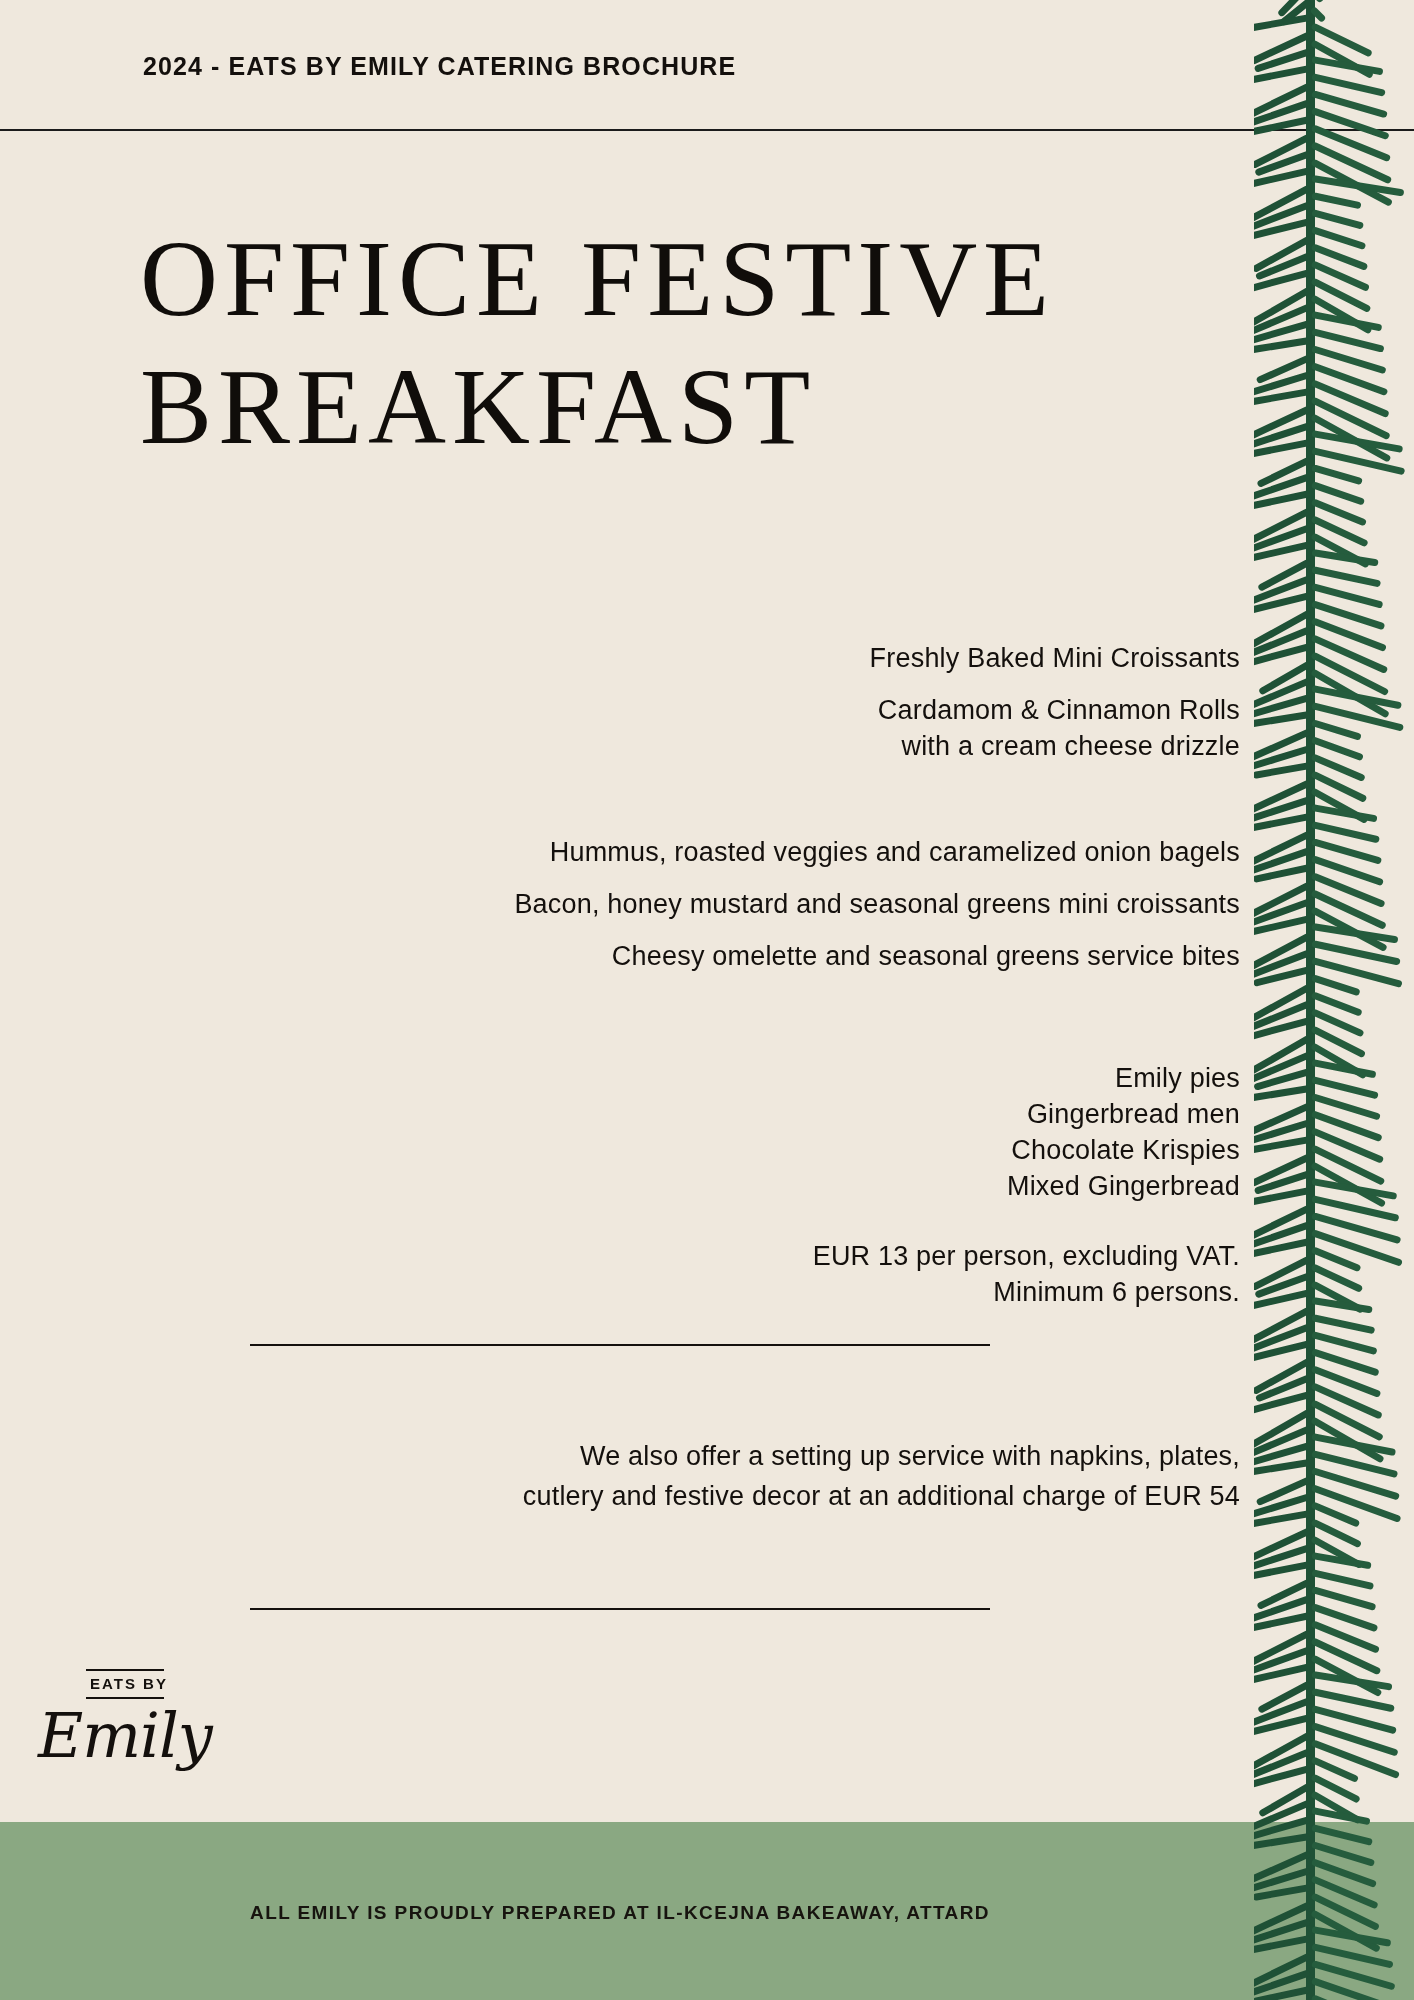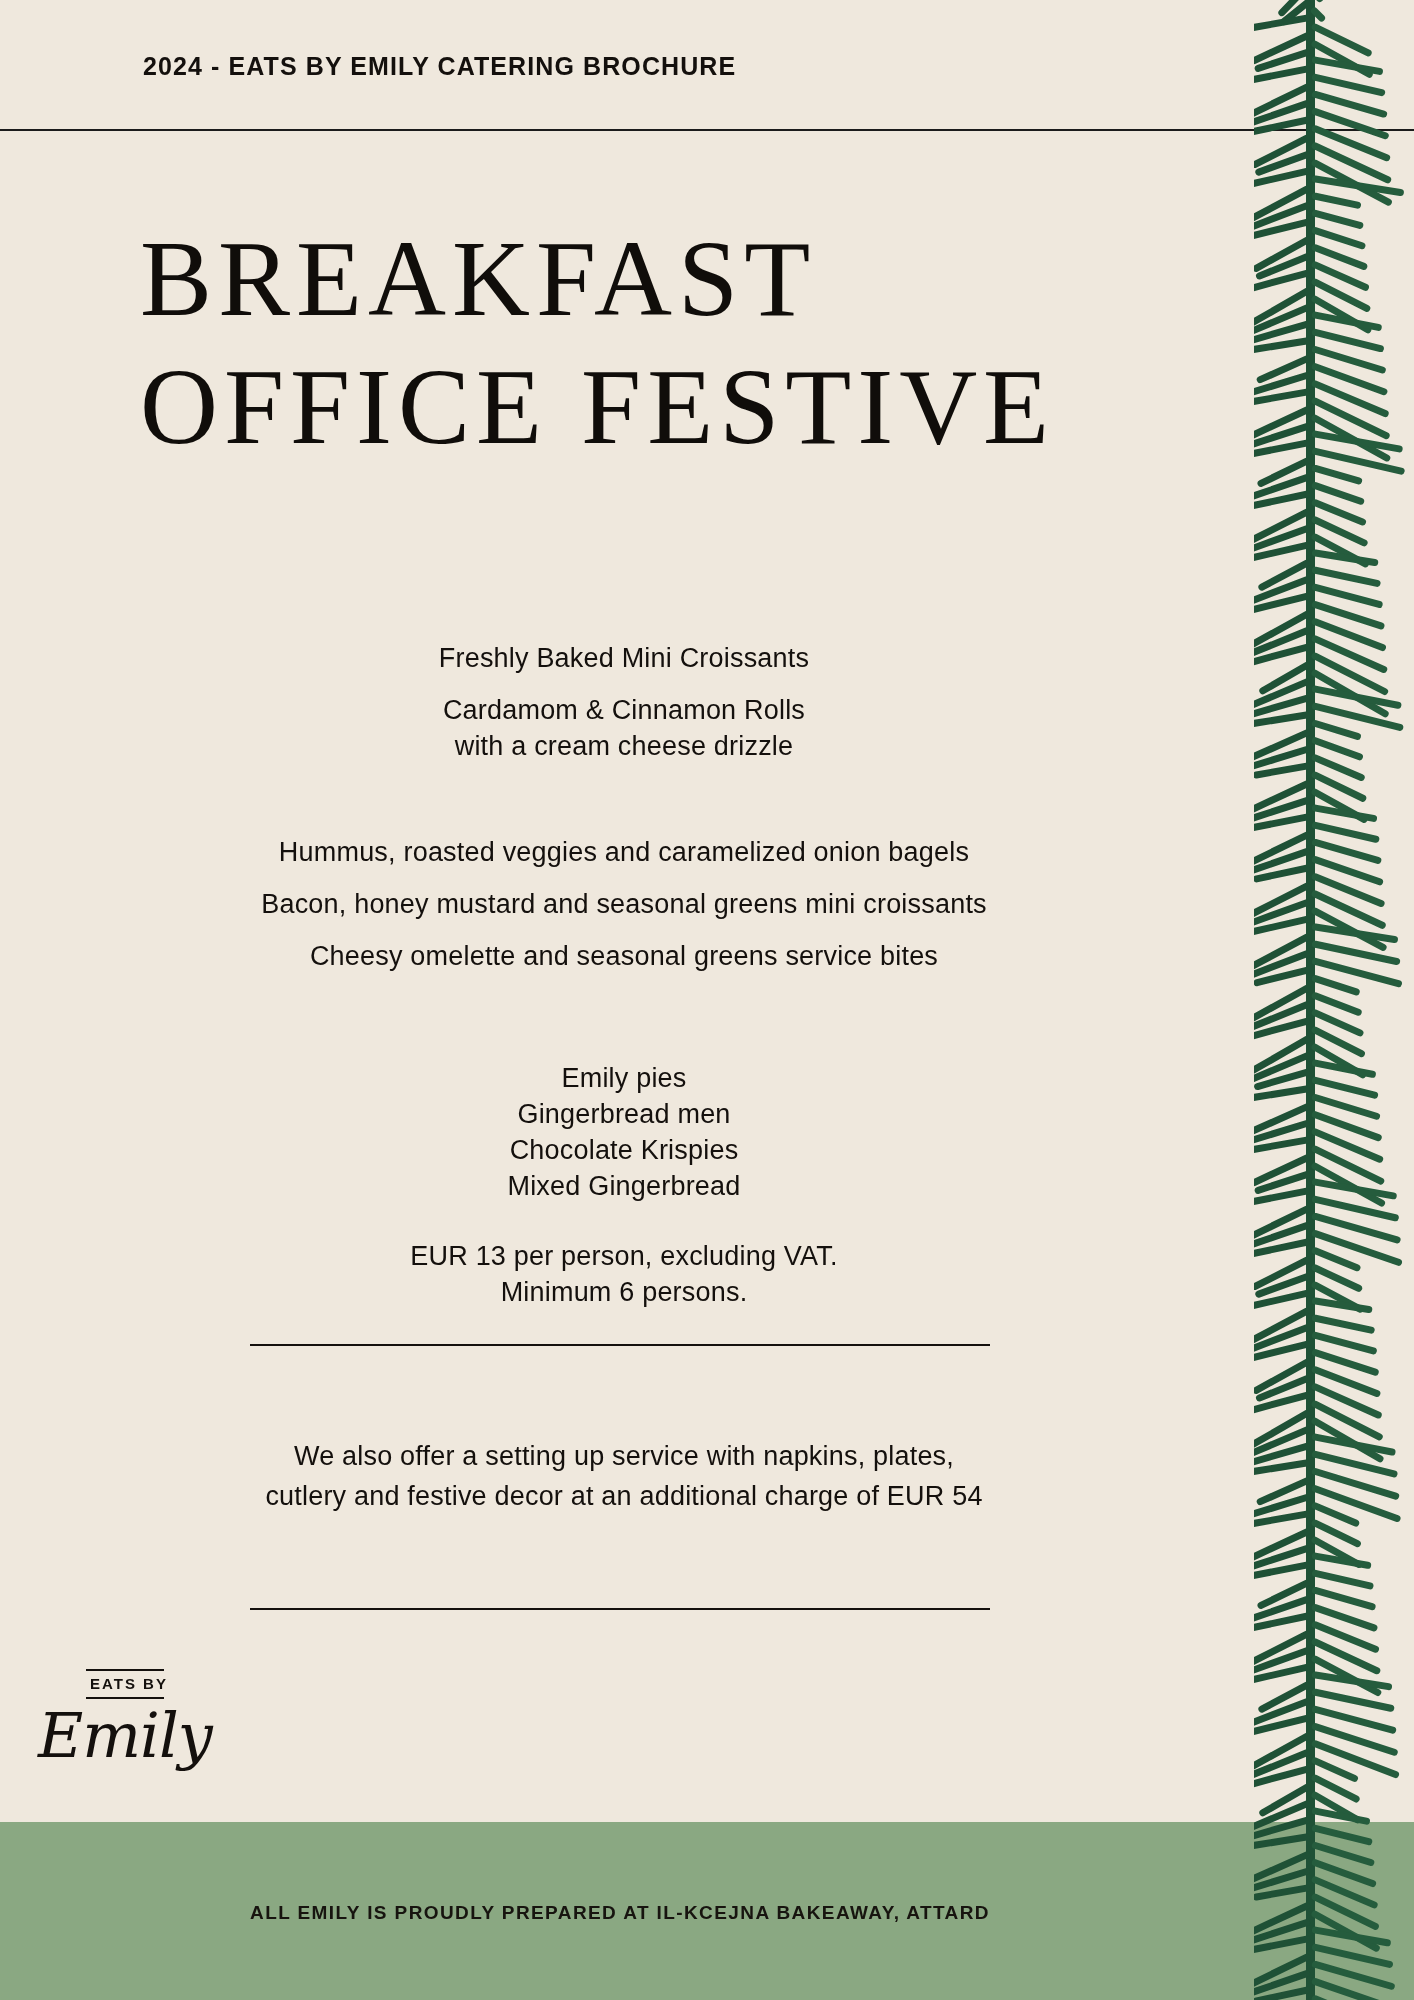--- a/index.html
+++ b/index.html
@@ -61,20 +61,21 @@
   .menu {
     position: absolute;
     left: 0;
     top: 640px;
     width: 1240px;
     text-align: center;
     color: #14100d;
   }
   .menu-group {
     margin: 0 0 34px 8px;
+    text-align: right;
   }
   .menu-line {
     font-size: 27px;
     line-height: 36px;
     letter-spacing: 0.2px;
     white-space: nowrap;
   }
   .gap-sm { height: 16px; }
   .gap-md { height: 36px; }
   .gap-lg { height: 52px; }
@@ -189,22 +190,22 @@
 </head>
 <body>
 
 <div class="page">
 
   <div class="header">
     <div class="header-title">2024 - EATS BY EMILY CATERING BROCHURE</div>
   </div>
 
   <div class="main-title">
+    <span class="line">OFFICE FESTIVE</span>
     <span class="line">BREAKFAST</span>
-    <span class="line">OFFICE FESTIVE</span>
   </div>
 
   <div class="menu">
 
     <div class="menu-group">
       <div class="menu-line">Freshly Baked Mini Croissants</div>
       <div class="gap-sm"></div>
       <div class="menu-line">Cardamom &amp; Cinnamon Rolls</div>
       <div class="menu-line">with a cream cheese drizzle</div>
     </div>

